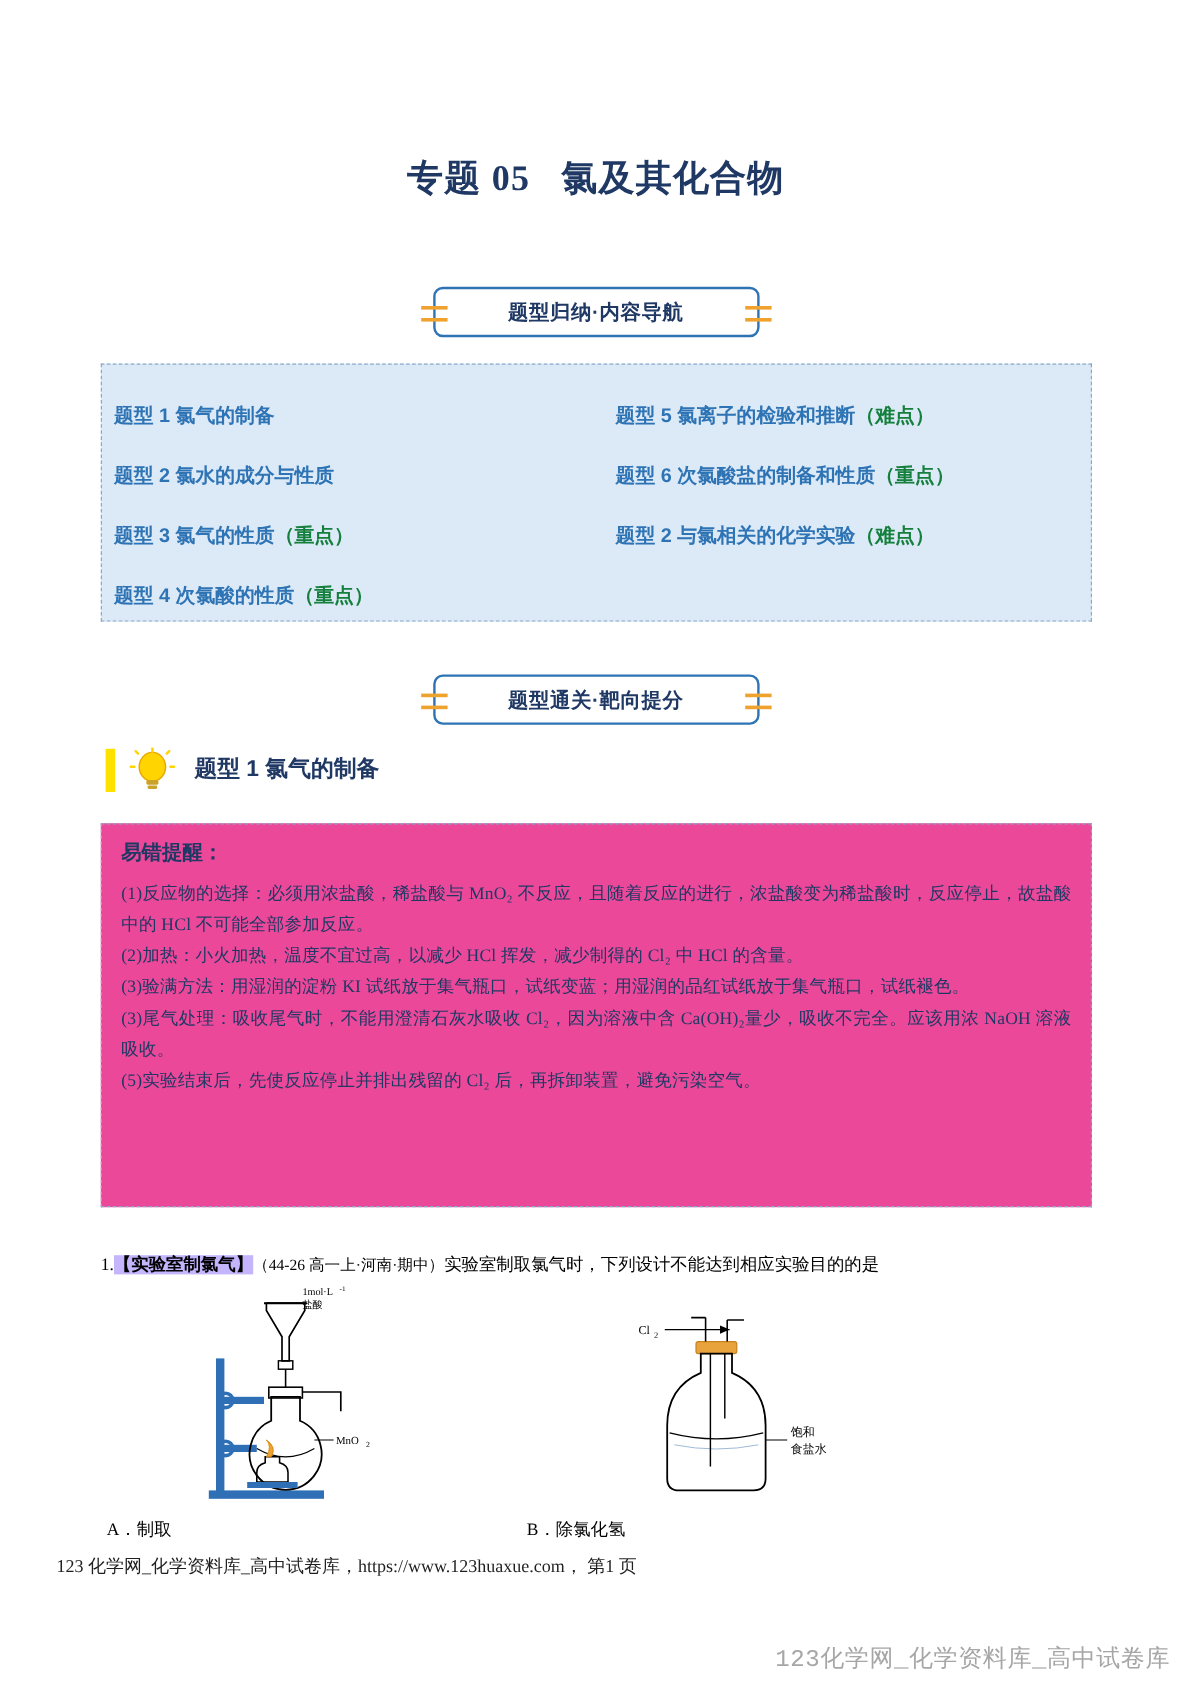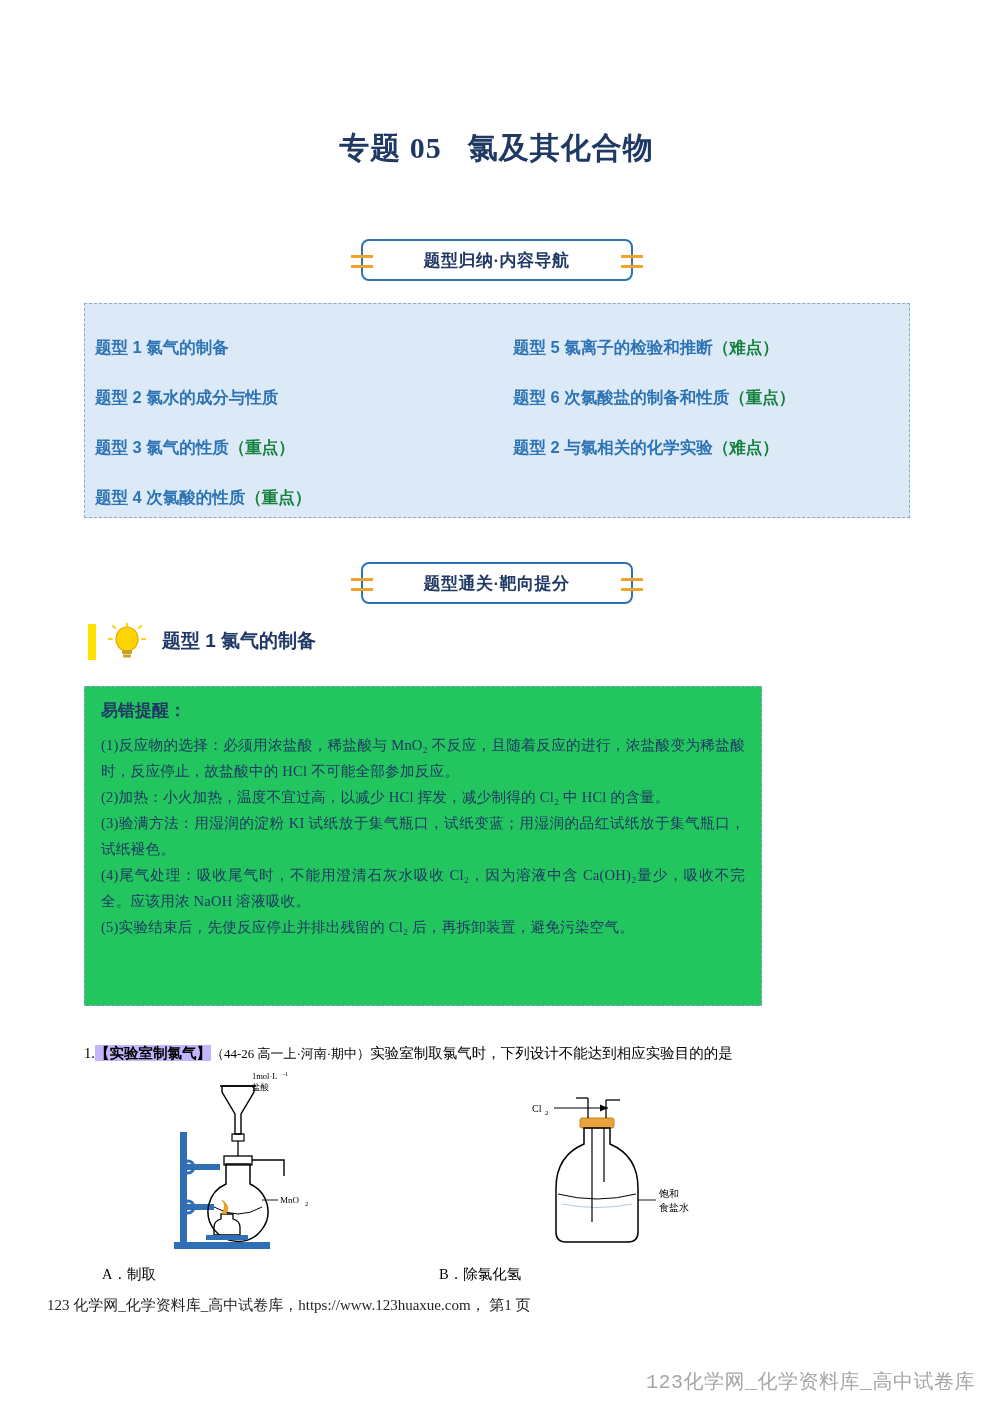--- a/index.html
+++ b/index.html
@@ -142,23 +142,23 @@
     font-size: 19px;
     color: #1f3864;
     white-space: nowrap;
   }
 
   
   .tipbox {
     position: absolute;
     left: 84px;
     top: 686px;
-    width: 678px;
+    width: 826px;
     height: 320px;
-    background: #22c55e;
+    background: #ec4899;
     border: 1px dashed #8aa8c8;
     box-sizing: border-box;
     padding: 12px 16px 10px 16px;
   }
   .tip-title {
     font-family: "Liberation Sans", sans-serif;
     font-weight: bold;
     font-size: 17px;
     color: #1f3864;
     margin-bottom: 10px;
@@ -199,21 +199,21 @@
   }
   .figA { position: absolute; left: 60px; top: 0px; width: 260px; height: 185px; }
   .figB { position: absolute; left: 420px; top: 10px; width: 300px; height: 175px; }
   .figlabel {
     position: absolute;
     font-family: "Liberation Serif", serif;
     font-size: 14.5px;
     color: #000;
     white-space: nowrap;
   }
-  #labelA { left: 18px; top: 193px; }
+  #labelA { left: 5px; top: 193px; }
   #labelB { left: 355px; top: 193px; }
 
   
   .footer-main {
     position: absolute;
     left: 0;
     top: 1296px;
     width: 993px;
     text-align: left;
     font-family: "Liberation Serif", serif;
@@ -287,21 +287,21 @@
       </svg>
     </div>
     <div class="title">题型 1  氯气的制备</div>
   </div>
 
   <div class="tipbox">
     <div class="tip-title">易错提醒：</div>
     <div class="tip-line">(1)反应物的选择：必须用浓盐酸，稀盐酸与 MnO₂ 不反应，且随着反应的进行，浓盐酸变为稀盐酸时，反应停止，故盐酸中的 HCl 不可能全部参加反应。</div>
     <div class="tip-line">(2)加热：小火加热，温度不宜过高，以减少 HCl 挥发，减少制得的 Cl₂ 中 HCl 的含量。</div>
     <div class="tip-line">(3)验满方法：用湿润的淀粉 KI 试纸放于集气瓶口，试纸变蓝；用湿润的品红试纸放于集气瓶口，试纸褪色。</div>
-    <div class="tip-line">(4)尾气处理：吸收尾气时，不能用澄清石灰水吸收 Cl₂，因为溶液中含 Ca(OH)₂量少，吸收不完全。应该用浓 NaOH 溶液吸收。</div>
+    <div class="tip-line">(3)尾气处理：吸收尾气时，不能用澄清石灰水吸收 Cl₂，因为溶液中含 Ca(OH)₂量少，吸收不完全。应该用浓 NaOH 溶液吸收。</div>
     <div class="tip-line">(5)实验结束后，先使反应停止并排出残留的 Cl₂ 后，再拆卸装置，避免污染空气。</div>
   </div>
 
   <div class="question">
     <span>1.</span><span class="qtag">【实验室制氯气】</span><span class="qsmall">（44-26 高一上·河南·期中）</span><span>实验室制取氯气时，下列设计不能达到相应实验目的的是</span>
   </div>
 
   <div class="figures">
 
     <svg class="figA" viewBox="0 0 260 185">

